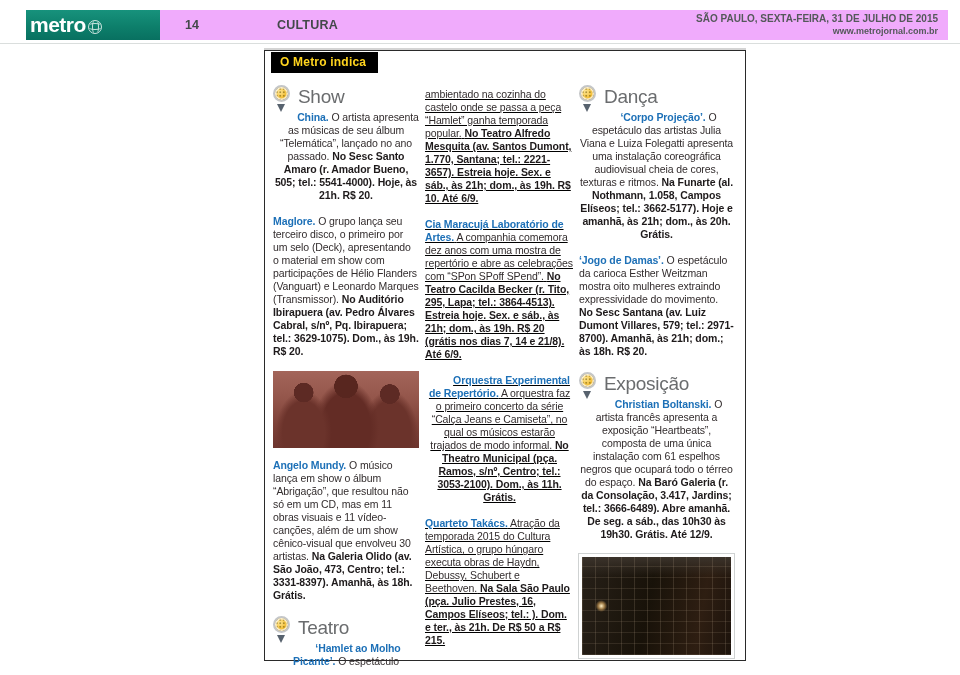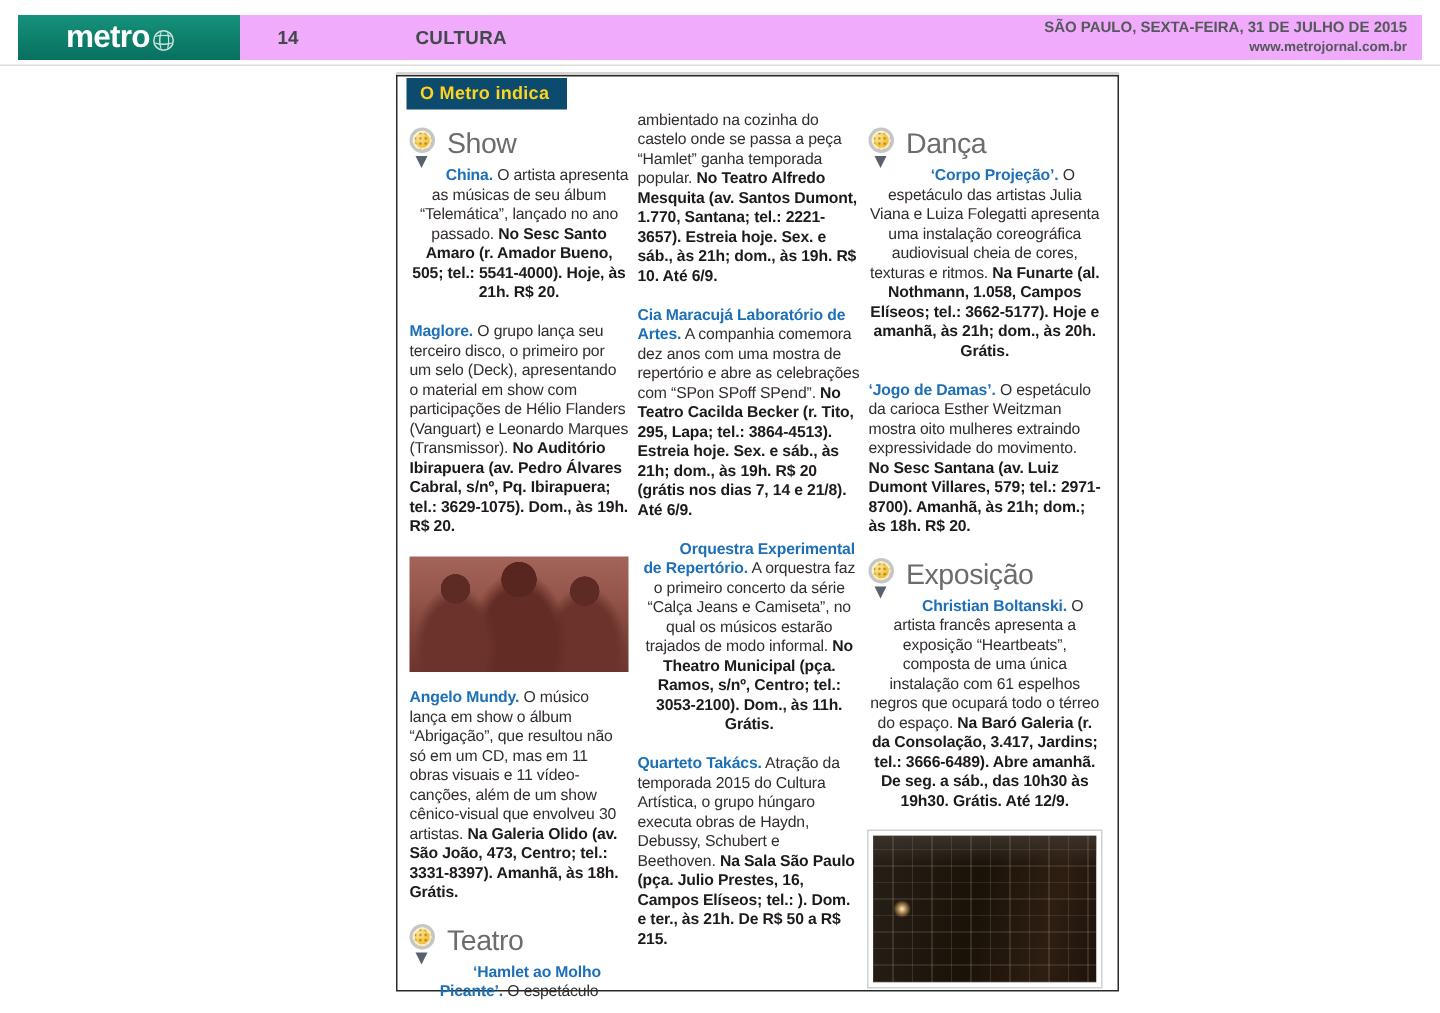--- a/index.html
+++ b/index.html
@@ -1,23 +1,23 @@
 <!DOCTYPE html>
 <html><head>
 <meta charset="utf-8">
 <style>
   * { margin:0; padding:0; box-sizing:border-box; }
   html,body { width:960px; height:675px; background:#ffffff; overflow:hidden;
     font-family:"Liberation Sans","DejaVu Sans",sans-serif; }
   .page { position:relative; width:960px; height:675px; background:#fff; }
 
   
-  .logo-box { position:absolute; left:12px; top:10px; width:152px; height:30px;
+  .logo-box { position:absolute; left:26px; top:10px; width:152px; height:30px;
     background:linear-gradient(180deg,#17927c 0%,#0d7f6b 55%,#087060 100%);
-    display:flex; align-items:center; padding-left:32px; }
+    display:flex; align-items:center; padding-left:4px; }
   .logo-text { color:#fff; font-weight:700; font-size:21px; letter-spacing:-0.5px; }
   .globe-icon { width:14px; height:14px; border:1.6px solid #dff0ec; border-radius:50%;
     margin-left:2px; margin-top:3px; position:relative; overflow:hidden; opacity:.9; }
   .globe-icon:before { content:""; position:absolute; left:50%; top:-2px; bottom:-2px;
     width:5px; margin-left:-3.3px; border-left:1.2px solid #dff0ec; border-right:1.2px solid #dff0ec; border-radius:50%; }
   .globe-icon:after { content:""; position:absolute; top:50%; left:-2px; right:-2px;
     height:5px; margin-top:-3.3px; border-top:1.2px solid #dff0ec; border-bottom:1.2px solid #dff0ec; border-radius:50%; }
 
   .header-bar { position:absolute; left:160px; top:10px; width:788px; height:30px;
     background:#f0abfc; display:flex; align-items:center; }
@@ -25,28 +25,28 @@
   .section-label { position:absolute; left:117px; font-size:12.5px; font-weight:600; color:#43484a; letter-spacing:0.2px; }
   .header-right { position:absolute; right:10px; top:3px; text-align:right; line-height:12px; }
   .date-line { font-size:10px; font-weight:700; color:#54585a; }
   .website { font-size:9px; font-weight:700; color:#54585a; }
   .header-rule { position:absolute; left:0; top:43px; width:960px; height:1px; background:#dadedd; }
 
   
   .article-box { position:absolute; left:264px; top:50px; width:482px; height:611px;
     background:#fff; border:1.4px solid #2a2a2a; box-shadow:0 -2px 0 rgba(160,160,160,.45); }
 
-  .indica-tag { position:absolute; left:6px; top:1px; background:#0c4a6e; color:#ffd41e;
+  .indica-tag { position:absolute; left:6px; top:1px; background:#000000; color:#ffd41e;
     font-size:12px; padding:3px 12px 4px 9px; letter-spacing:0.2px; }
   .indica-bold { font-weight:700; }
   .indica-reg { font-weight:600; }
 
   .col { position:absolute; }
   #col1 { left:8px;  top:33px; width:146px; }
-  #col2 { left:160px; top:23px; width:149px; }
+  #col2 { left:160px; top:37px; width:149px;text-decoration:underline; }
   #col3 { left:314px; top:33px; width:155px; }
 
   
   .section-head { position:relative; height:26px; margin-bottom:1px; }
   .balloon { position:absolute; left:0; top:1px; width:20px; height:28px; }
   .balloon-ball { position:absolute; left:0; top:0; width:17px; height:17px; border-radius:50%;
     border:2px solid #c4c6c8;
     background-image:
       radial-gradient(rgba(110,85,0,.55) .8px, rgba(0,0,0,0) 1px),
       radial-gradient(circle at 35% 35%, #ffe694 0%, #f3be34 60%, #d9a013 100%);

